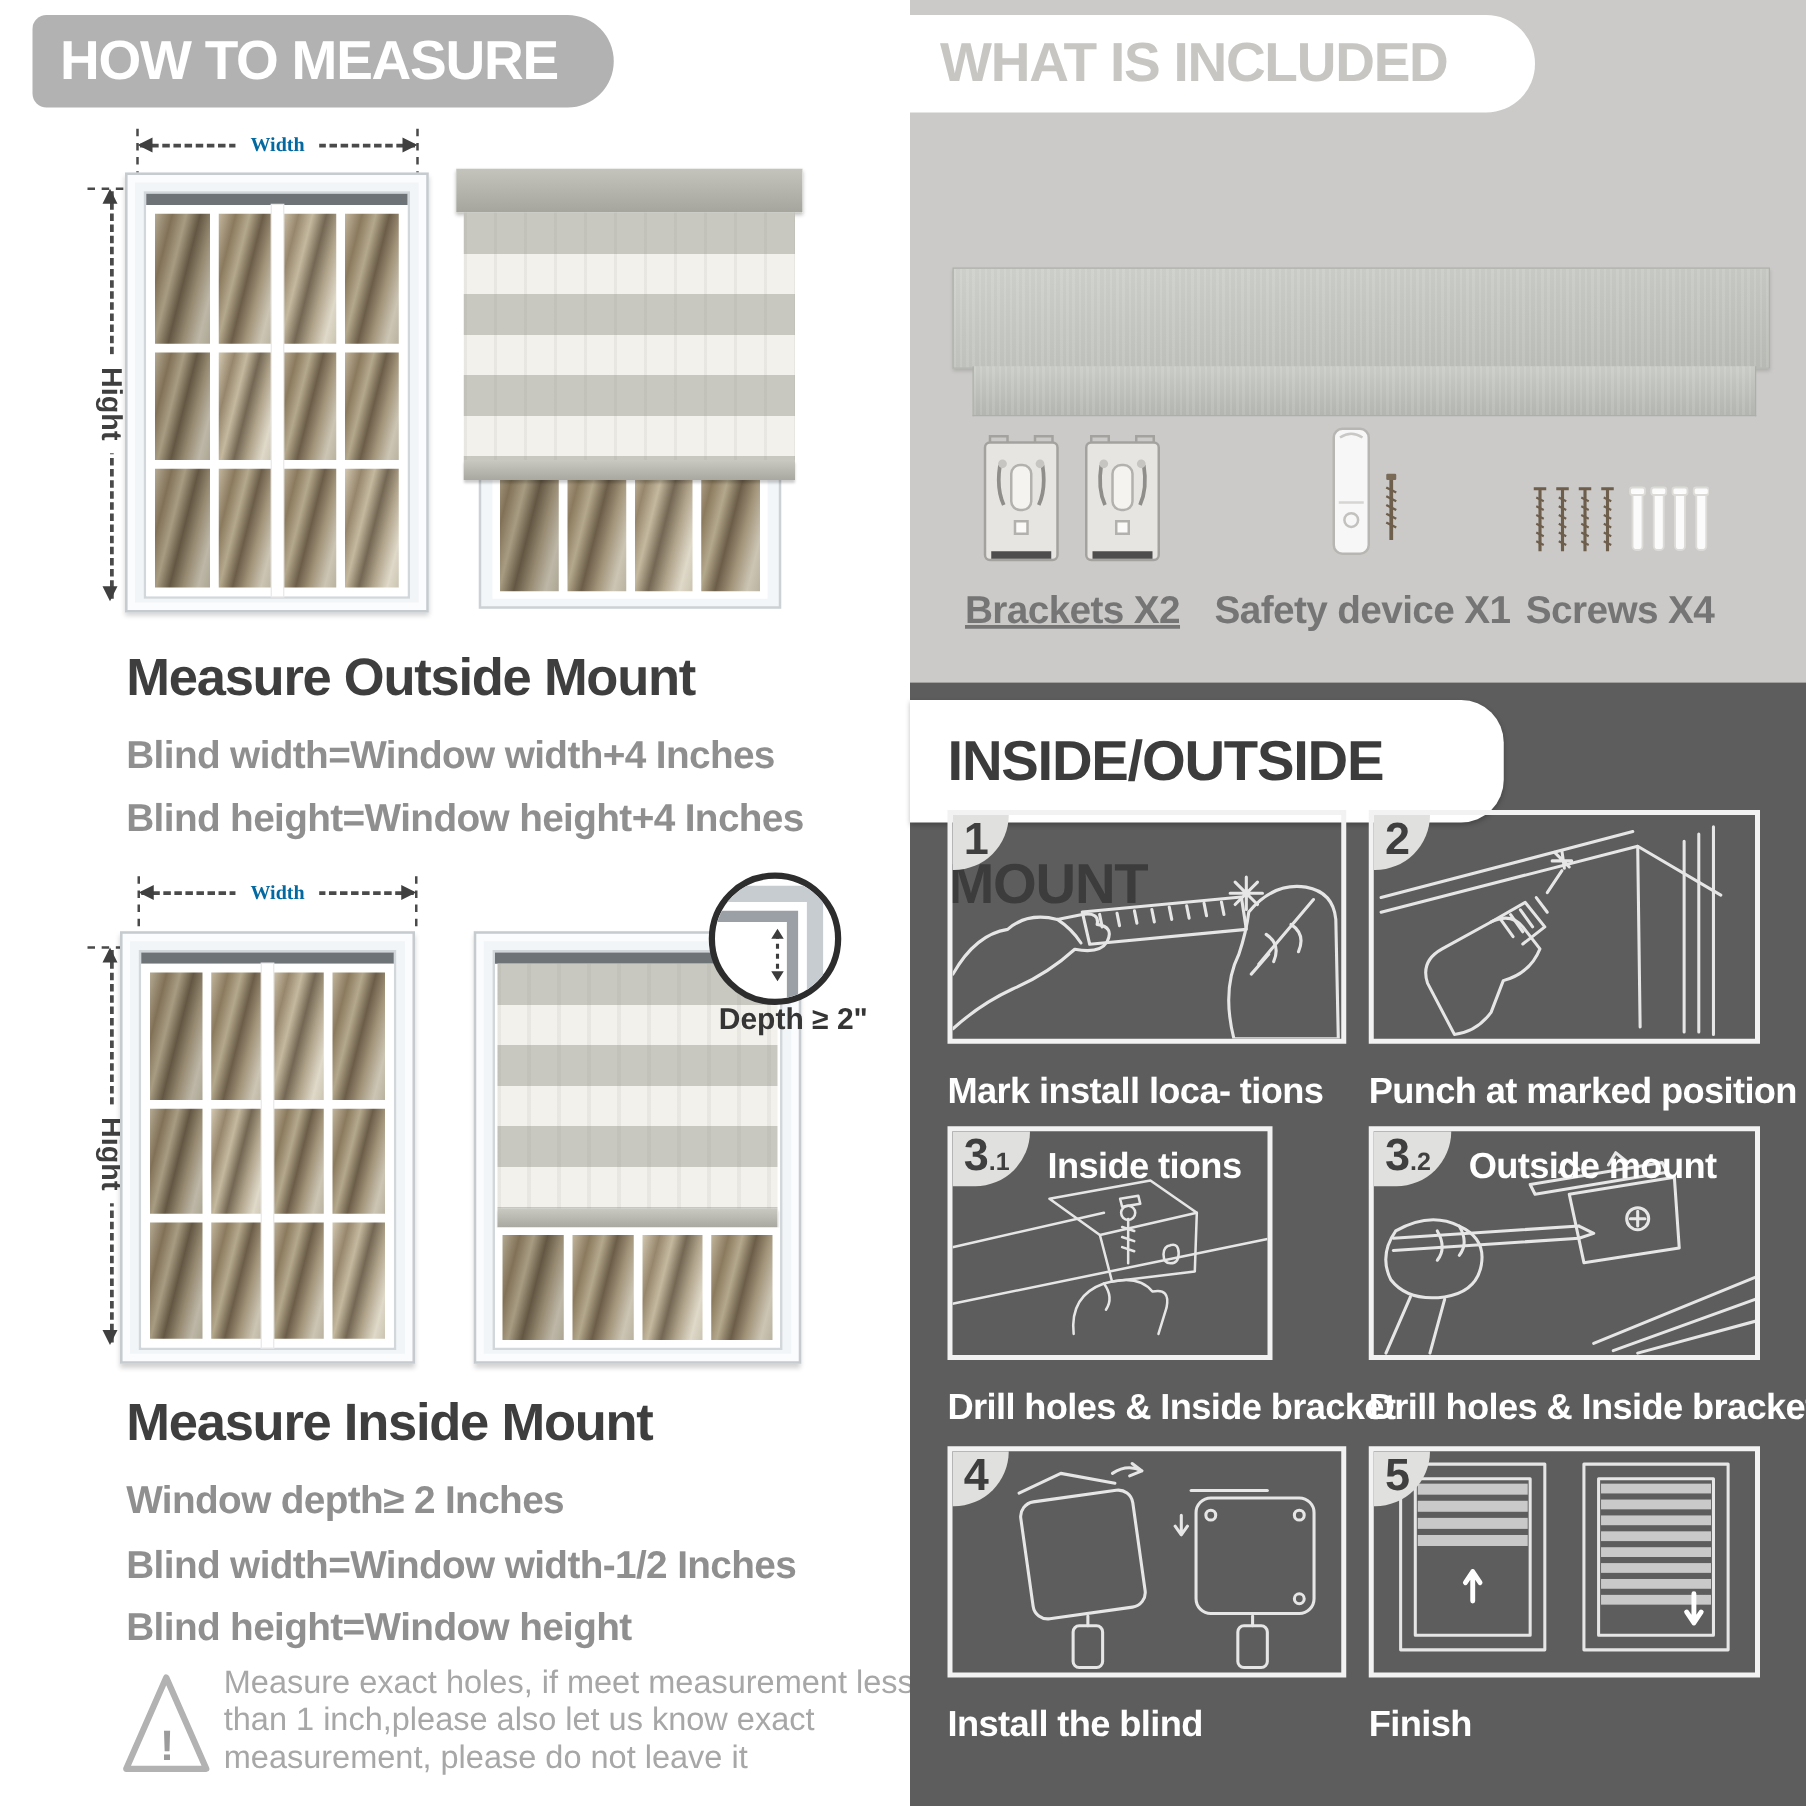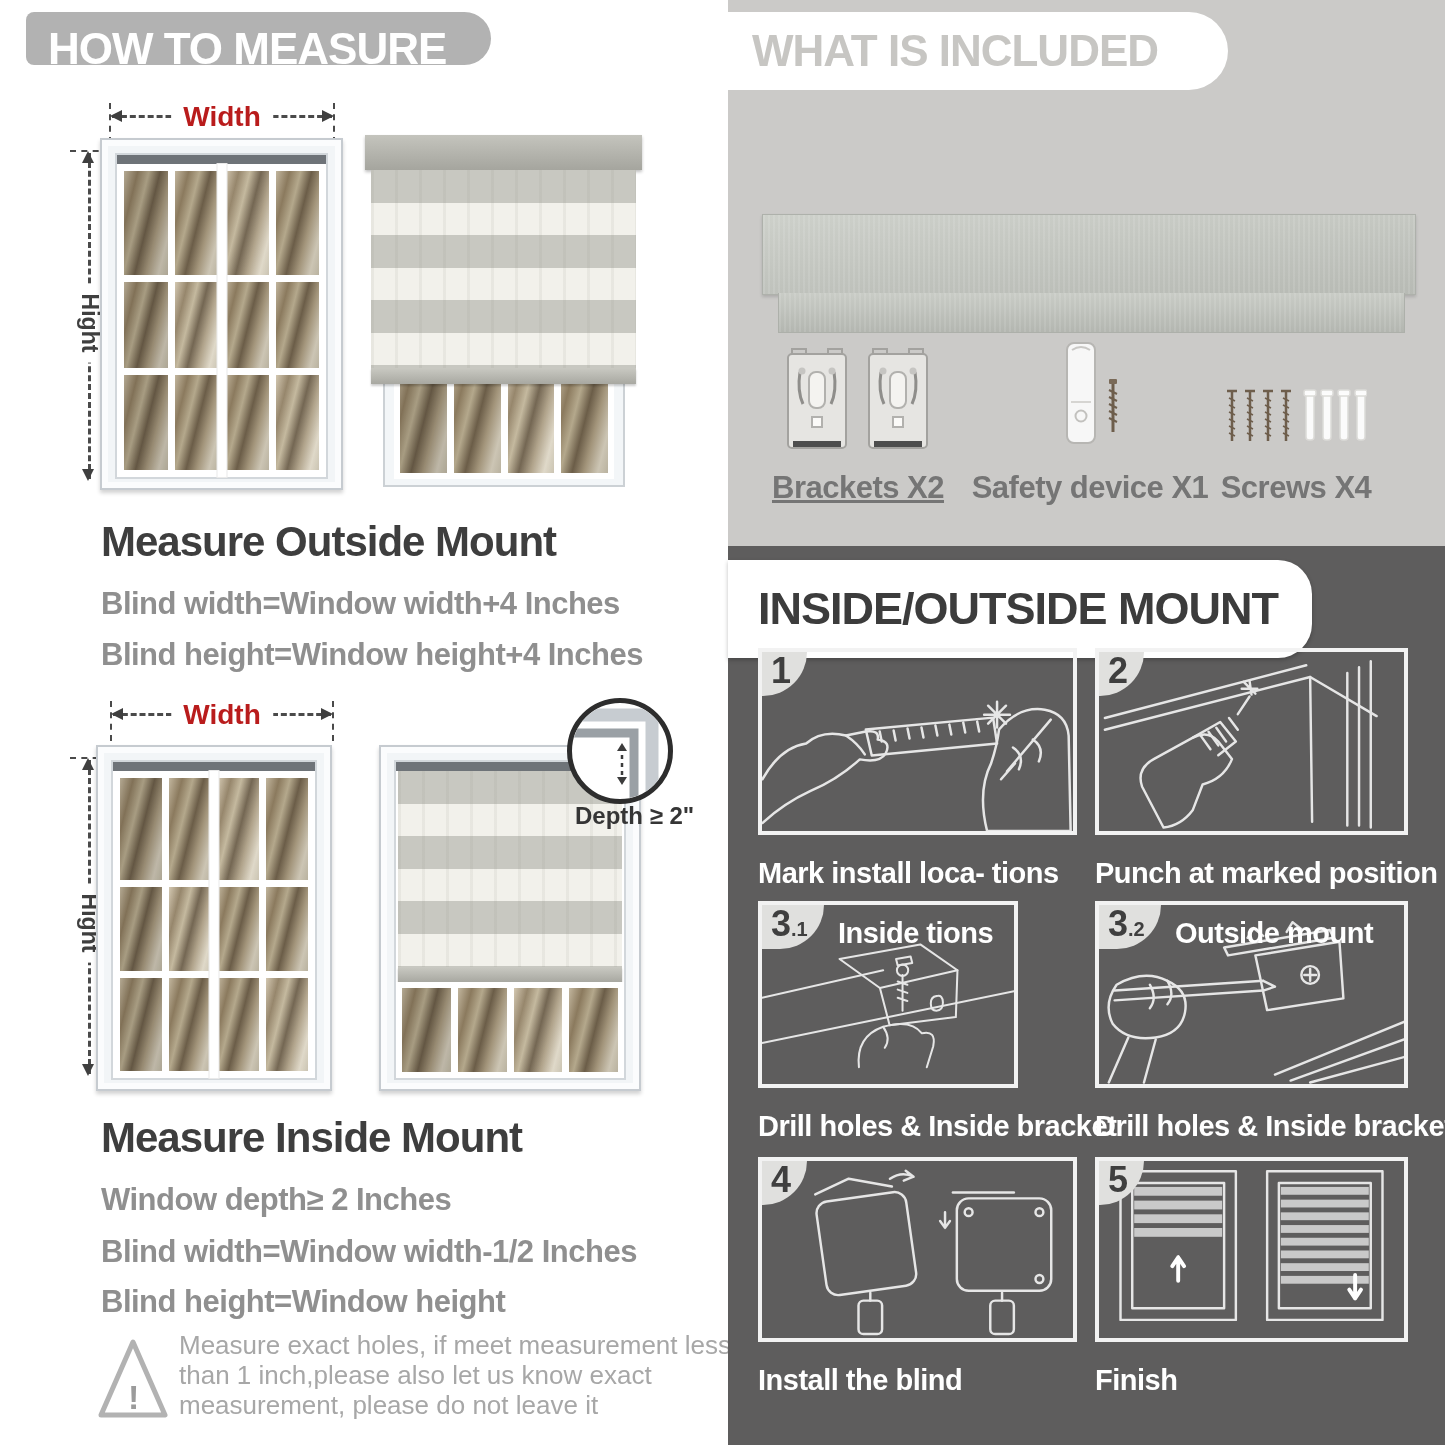--- a/index.html
+++ b/index.html
@@ -1,21 +1,21 @@
 <!DOCTYPE html>
 <html><head>
 <meta charset="utf-8">
 <style>
   html,body{margin:0;padding:0;background:#fff;}
   .page{position:relative;width:1445px;height:1445px;background:#fff;overflow:hidden;
         font-family:"Liberation Sans", sans-serif;}
   .abs{position:absolute;}
 
   
-  .header-pill{position:absolute;left:26px;top:12px;width:465px;height:53px;
+  .header-pill{position:absolute;left:26px;top:12px;width:465px;height:74px;
     background:#b2b2b2;border-radius:14px 46px 46px 14px;}
   .header-pill span{display:block;padding-left:22px;line-height:74px;color:#fff;
     font-weight:bold;font-size:44px;letter-spacing:-1px;}
 
   .h2{position:absolute;color:#3e3e3e;font-weight:bold;font-size:42px;letter-spacing:-1px;white-space:nowrap;}
   .bodyline{position:absolute;color:#8f8f8f;font-weight:bold;font-size:31px;letter-spacing:-0.5px;white-space:nowrap;}
 
   
   .win{position:absolute;background:#f2f5f7;border:2px solid #c6cbd0;padding:13px;
        box-shadow:0 3px 4px rgba(0,0,0,.18), inset 0 0 0 6px #fbfcfd;}
@@ -40,21 +40,21 @@
 
   
   .meas-h{position:absolute;height:40px;}
   .meas-h .dash{position:absolute;left:3px;right:3px;top:12px;border-top:3px dashed #4a4a4a;}
   .meas-h .bound{position:absolute;top:0;bottom:0;width:0;border-left:2px dashed #4a4a4a;}
   .meas-h .bound.l{left:0;} .meas-h .bound.r{right:0;}
   .ah{position:absolute;top:7px;width:0;height:0;border-top:6px solid transparent;border-bottom:6px solid transparent;}
   .ah.left{left:1px;border-right:12px solid #3f3f3f;}
   .ah.right{right:1px;border-left:12px solid #3f3f3f;}
   .meas-lbl{position:absolute;left:50%;top:0;transform:translateX(-50%);background:#fff;
-    padding:0 12px;font-weight:bold;font-size:28px;color:#b91c1c;line-height:27px;white-space:nowrap;}
+    padding:0 12px;font-weight:bold;font-size:16px;color:#0369a1;line-height:27px;white-space:nowrap;font-family:Liberation Serif, serif;}
   .meas-v{position:absolute;width:40px;}
   .meas-v .dash{position:absolute;top:3px;bottom:3px;left:18px;border-left:3px dashed #4a4a4a;}
   .meas-v .tick{position:absolute;top:0;left:0;right:0;border-top:2px dashed #4a4a4a;}
   .av{position:absolute;left:12px;width:0;height:0;border-left:6px solid transparent;border-right:6px solid transparent;}
   .av.up{top:1px;border-bottom:12px solid #3f3f3f;}
   .av.down{bottom:1px;border-top:12px solid #3f3f3f;}
   .meas-lbl-v{position:absolute;top:52%;left:19px;transform:translate(-50%,-50%) rotate(90deg);
     background:#fff;padding:0 10px;font-weight:bold;font-size:23px;color:#3f3f3f;white-space:nowrap;}
 
   
@@ -78,21 +78,21 @@
                linear-gradient(176deg,#cdd0ca,#b7bab4);
     border:1px solid #aeb1ab;box-shadow:0 2px 3px rgba(0,0,0,.15);}
   .headrail-sub{position:absolute;left:778px;top:293px;width:625px;height:39px;
     background:repeating-linear-gradient(90deg, rgba(255,255,255,.10) 0 2px, rgba(0,0,0,0) 2px 5px),
                linear-gradient(#c9ccc6,#b3b6b0);
     border:1px solid #adb0aa;border-top:none;}
   .item-label{position:absolute;top:470px;color:#757575;font-weight:bold;font-size:31px;
     letter-spacing:-0.5px;transform:translateX(-50%);white-space:nowrap;}
 
   .dark-bg{position:absolute;left:728px;top:546px;width:717px;height:899px;background:#5e5d5d;}
-  .mount-pill{position:absolute;left:728px;top:560px;width:584px;height:98px;background:#fff;
+  .mount-pill{position:absolute;left:728px;top:560px;width:475px;height:98px;background:#fff;
     border-radius:0 34px 34px 0;box-shadow:0 2px 4px rgba(0,0,0,.25);}
   .mount-pill span{display:block;padding-left:30px;line-height:98px;color:#3c3c3c;
     font-weight:bold;font-size:45px;letter-spacing:-1px;}
 
   .step{position:absolute;}
   .panel{position:relative;border:4px solid #f2f2f2;overflow:hidden;box-sizing:border-box;}
   .badge{position:absolute;top:0;left:0;background:#e0e0de;color:#3f3f3f;
     padding:1px 16px 7px 9px;border-radius:0 0 44px 0;font-weight:bold;line-height:1;}
   .badge b{font-size:36px;} .badge small{font-size:20px;font-weight:bold;}
   .panel-title{position:absolute;left:76px;top:12px;color:#fff;font-weight:bold;font-size:29px;letter-spacing:-0.5px;}

